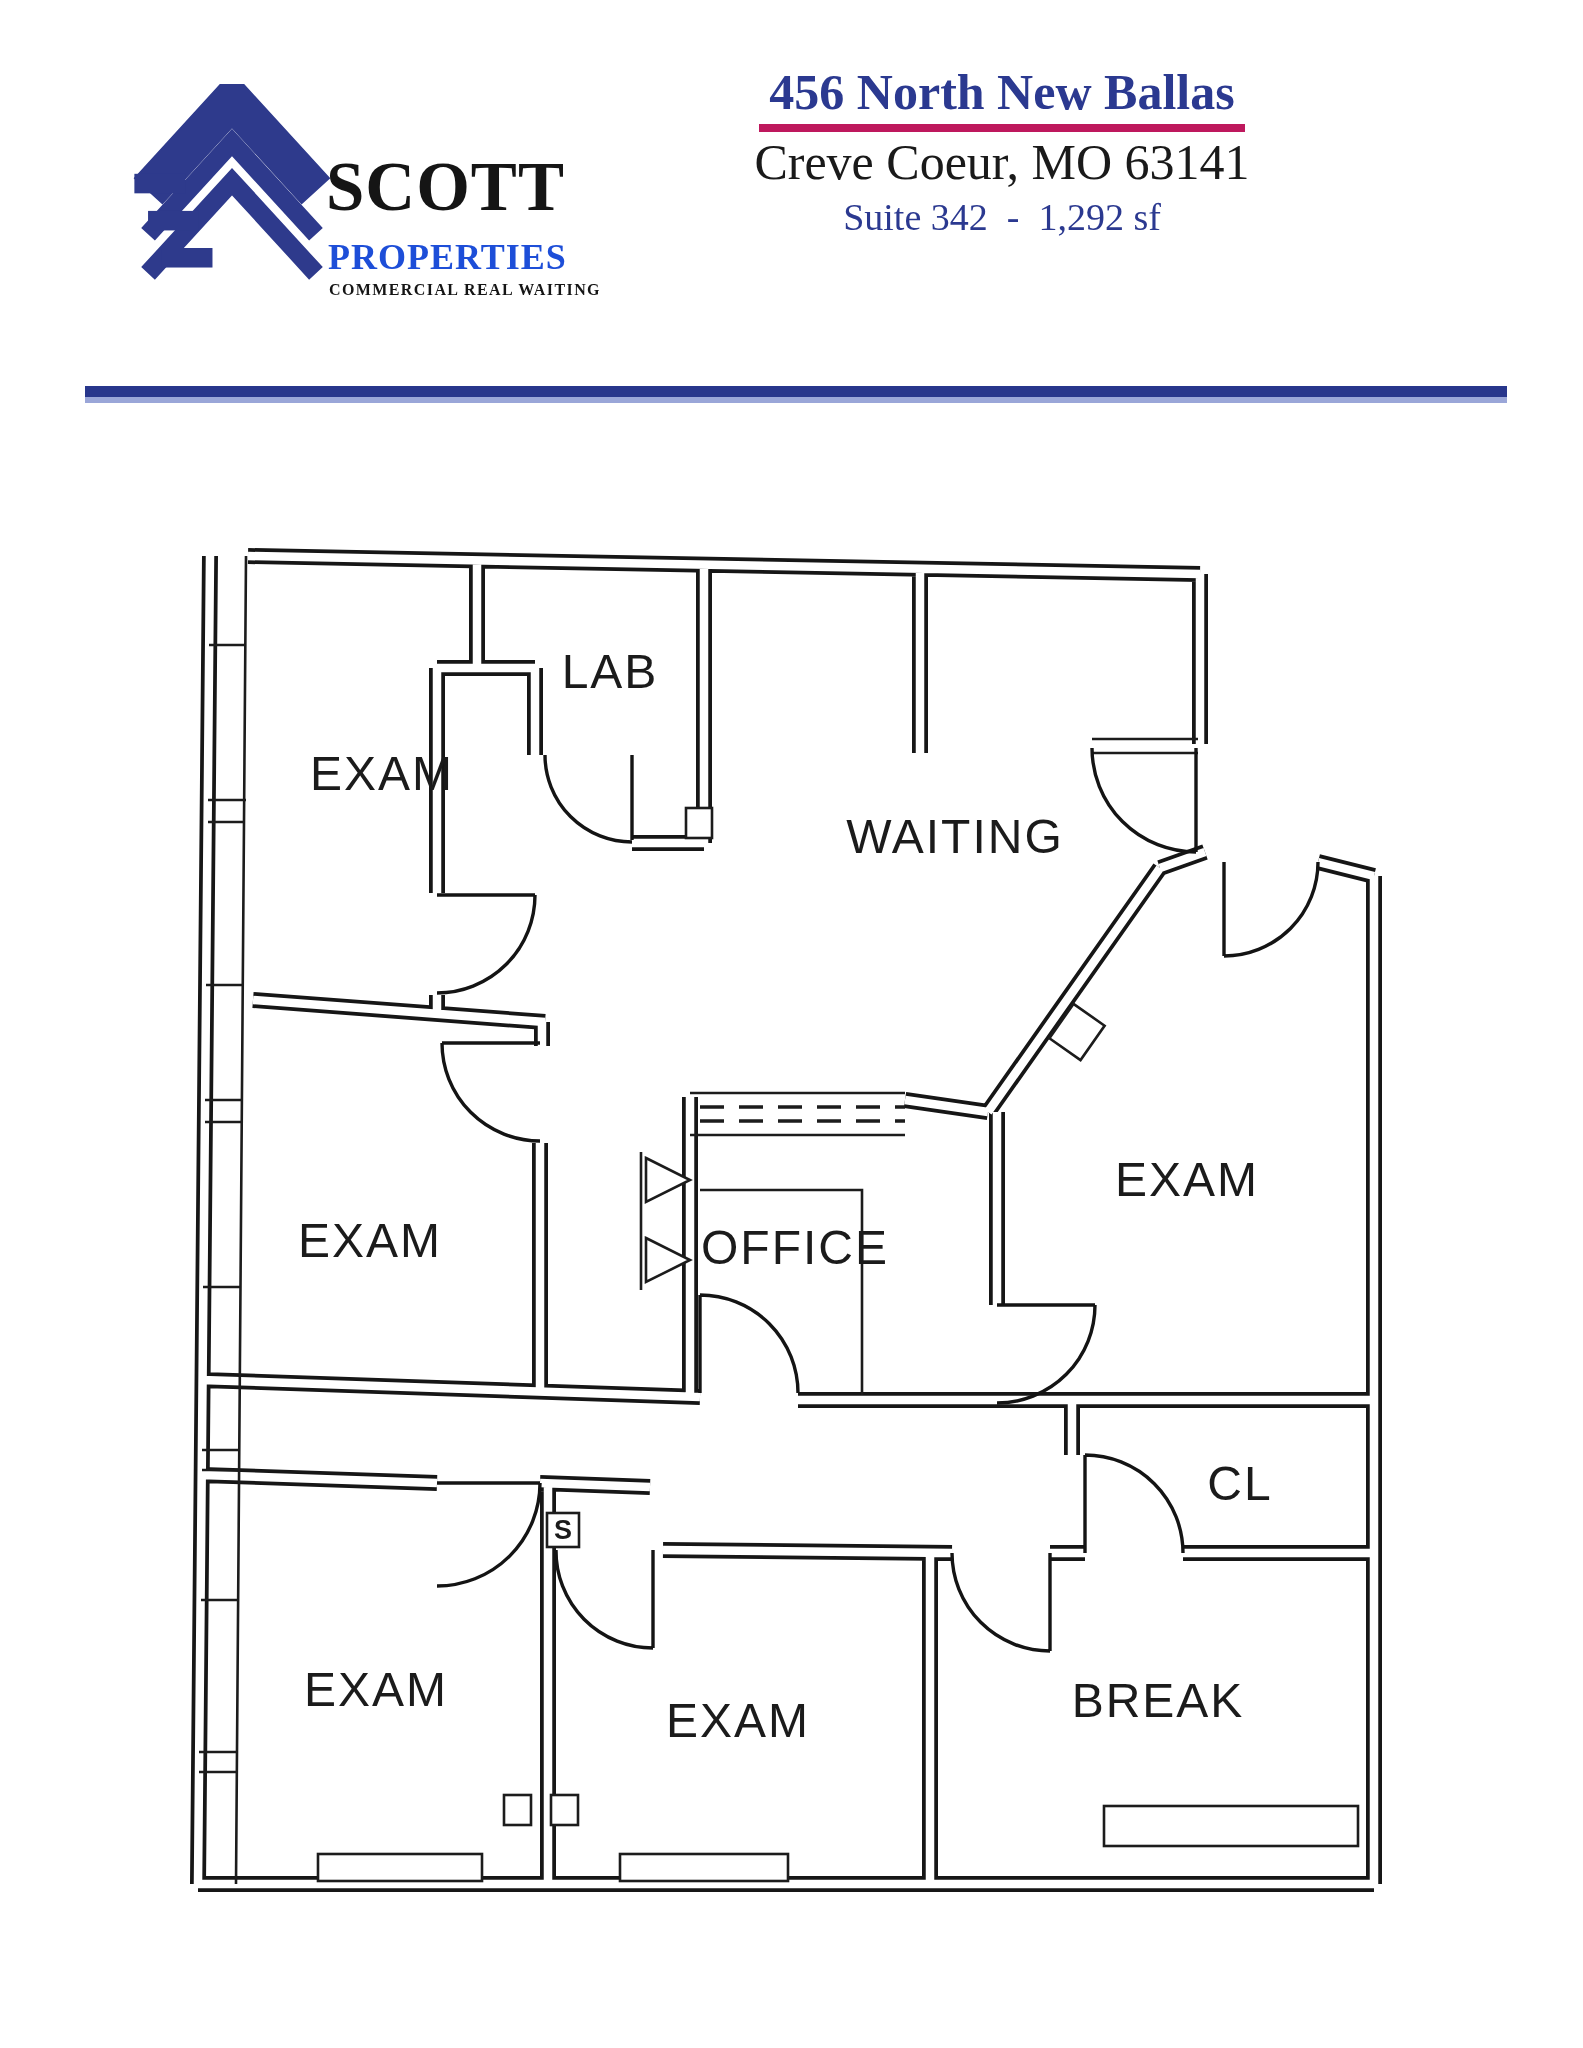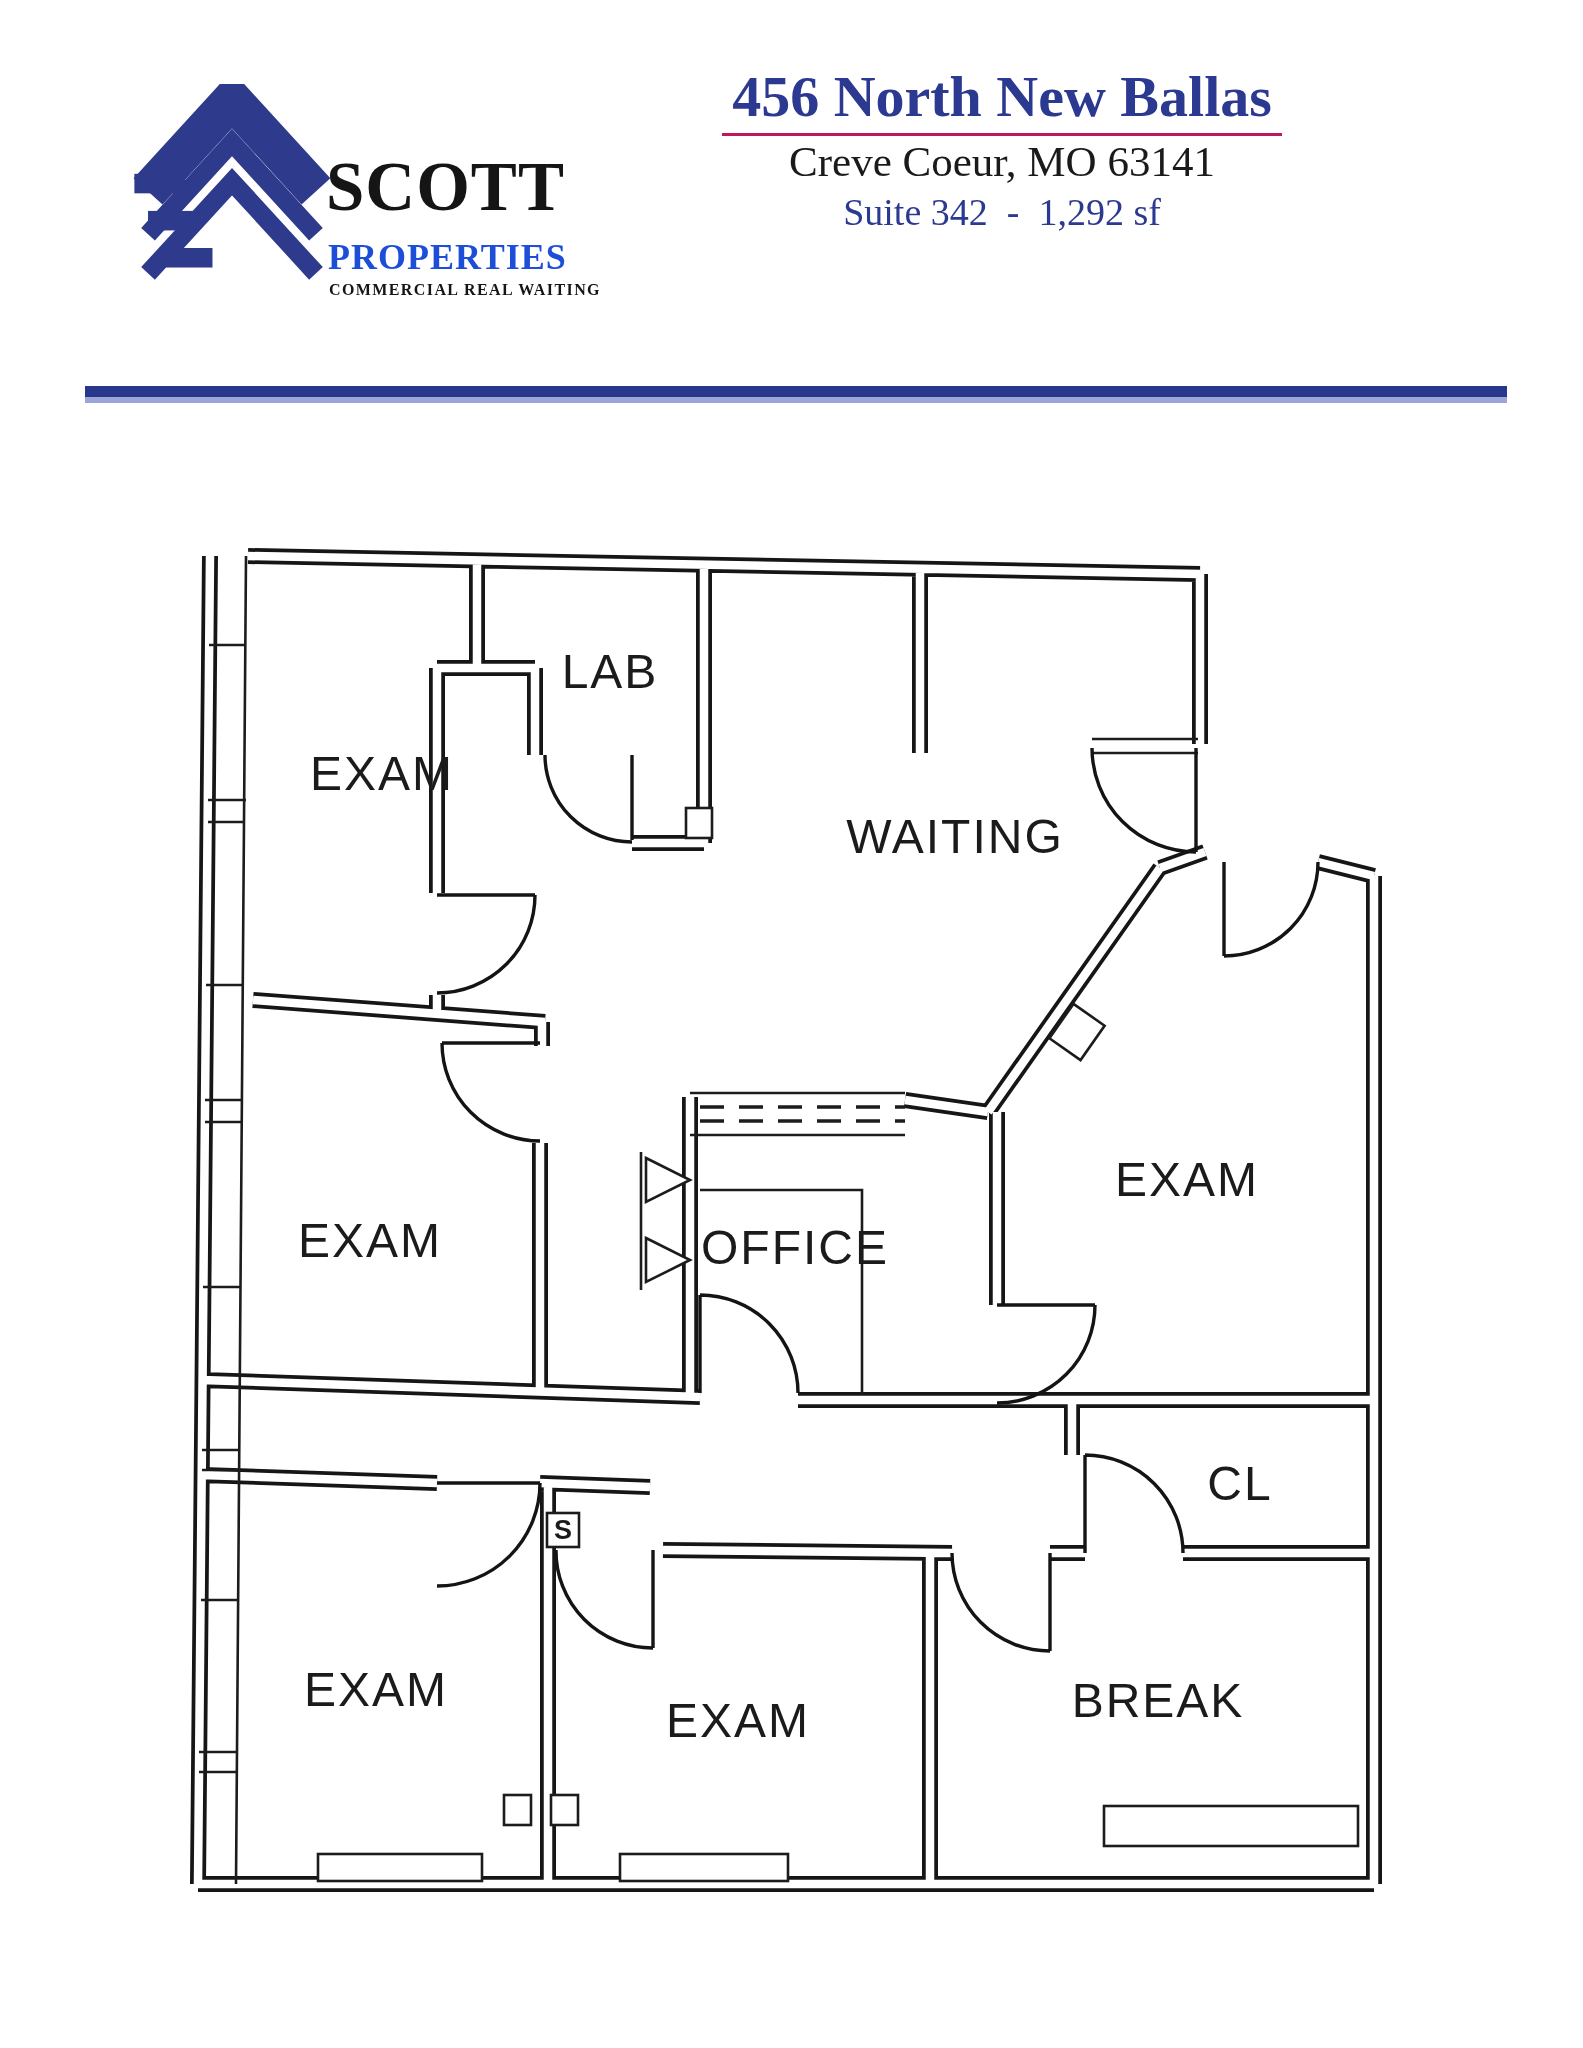--- a/index.html
+++ b/index.html
@@ -17,25 +17,25 @@
     position:absolute;left:328px;top:236px;font-size:36px;font-weight:bold;
     color:#1d4ed8;letter-spacing:1px;font-family:Liberation Serif, serif;
   }
   .brand-cre{
     position:absolute;left:329px;top:281px;font-size:16px;font-weight:bold;
     color:#151515;letter-spacing:1.4px;font-family:"Liberation Serif",serif;
   }
   
   .title-block{position:absolute;left:640px;top:64px;width:724px;text-align:center;}
   .title-main{
-    display:inline-block;font-size:58px;font-weight:bold;color:#2b3990;
-    border-bottom:3px solid #be185d;padding:0 10px 2px 10px;line-height:1.15;
+    display:inline-block;font-size:50px;font-weight:bold;color:#2b3990;
+    border-bottom:8px solid #be185d;padding:0 10px 2px 10px;line-height:1.15;
   }
   .title-addr{font-size:43px;color:#1a1a1a;line-height:1.22;margin-top:2px;}
-  .title-city{font-size:43px;color:#1a1a1a;line-height:1.22;}
+  .title-city{font-size:50px;color:#1a1a1a;line-height:1.22;}
   .title-suite{font-size:38px;color:#2b3990;line-height:1.3;white-space:pre;}
   
   .rule{position:absolute;left:85px;top:386px;width:1422px;}
   .rule .band-dark{height:11px;background:#28368c;}
   .rule .band-light{height:6px;background:#9aa6d8;}
   
   .plan{position:absolute;left:0;top:0;width:1583px;height:2048px;}
   .wall-outer{stroke:#161616;stroke-width:16;fill:none;stroke-linecap:butt;}
   .wall-inner{stroke:#ffffff;stroke-width:8.5;fill:none;stroke-linecap:butt;}
   .thin{stroke:#1c1c1c;stroke-width:2.6;fill:none;}

